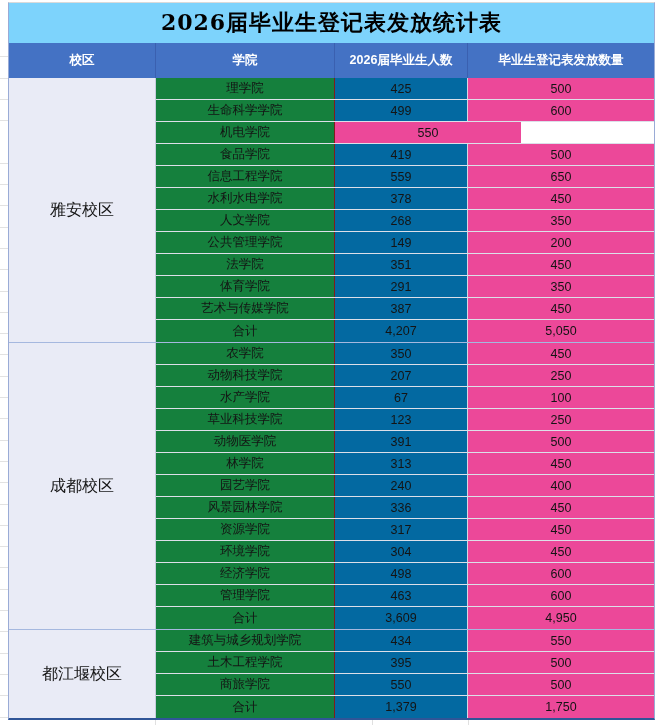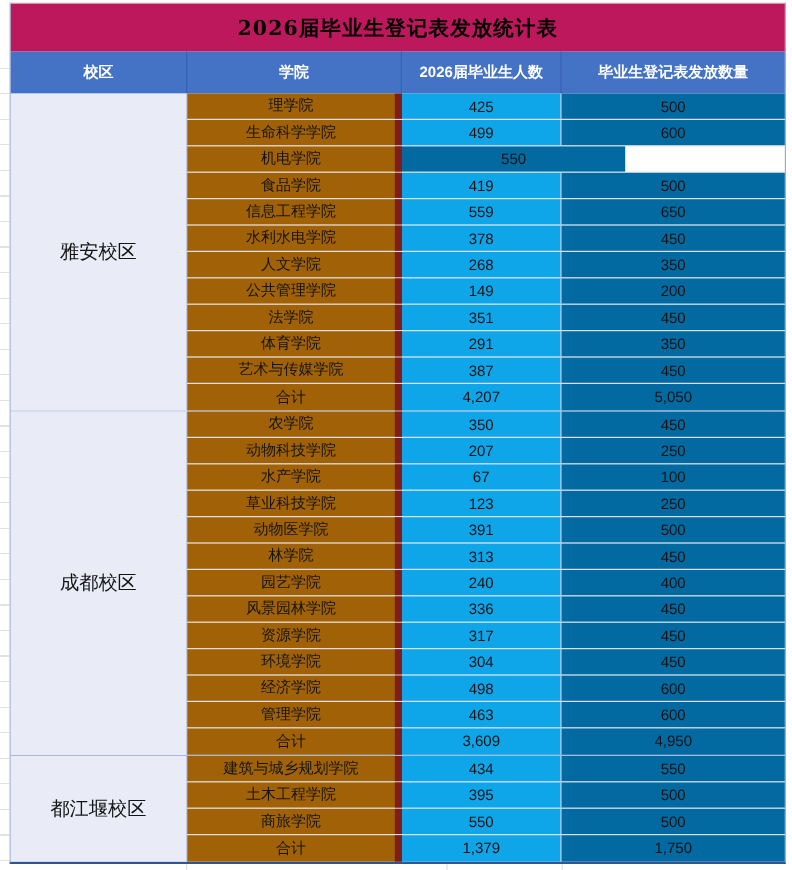--- a/index.html
+++ b/index.html
@@ -18,24 +18,24 @@
   .below-tick { position:absolute; top:717px; width:1px; height:8px; background:#e0e0e0; }
   .tick-a { left:155px; } .tick-b { left:372px; } .tick-c { left:468px; }
 
   .tbl {
     position:absolute; left:8px; top:2px; width:647px; box-sizing:border-box;
     border-left:1px solid #9aabd6; border-right:1px solid #9aabd6;
     border-top:1px solid #dadada; border-bottom:2px solid #2f5597;
   }
 
   .title-row {
-    height:40px; background:#be185d;
+    height:40px; background:#7dd3fc;
     display:flex; align-items:center; justify-content:center;
     font-family:"DejaVu Serif", serif;
-    font-size:17px; font-weight:bold; color:#000000;
+    font-size:22px; font-weight:bold; color:#000000;
     letter-spacing:1px;
   }
 
   .head-row { display:flex; height:35px; background:#4472c4; }
   .th {
     display:flex; align-items:center; justify-content:center;
     box-sizing:border-box; color:#ffffff; font-weight:bold; font-size:12.5px;
   }
   .th:not(:last-child) { border-right:1px solid #3a60b0; }
 
@@ -50,23 +50,23 @@
     display:flex; align-items:center; justify-content:center;
     font-size:16px; color:#141414;
   }
   .rows { flex:1; }
   .row { display:flex; height:22px; box-sizing:border-box; border-bottom:1px solid #dcdfe9; }
   .row:last-child { border-bottom:none; }
   .td {
     display:flex; align-items:center; justify-content:center;
     box-sizing:border-box; font-size:12.5px; color:#141414;
   }
-  .td.c2 { background:#a16207; border-right:6px solid #7f1d1d;text-align:right; }
-  .td.c3 { background:#0ea5e9; border-right:1px solid #d3d7e3; }
-  .td.c4 { background:#0369a1; }
+  .td.c2 { background:#15803d; border-right:1px solid #7f1d1d;text-align:right; }
+  .td.c3 { background:#0369a1; border-right:1px solid #d3d7e3; }
+  .td.c4 { background:#ec4899; }
 </style>
 </head>
 <body>
 
 <div class="sheet">
   <div class="margin-grid"></div>
   <div class="below-tick tick-a"></div>
   <div class="below-tick tick-b"></div>
   <div class="below-tick tick-c"></div>
 

